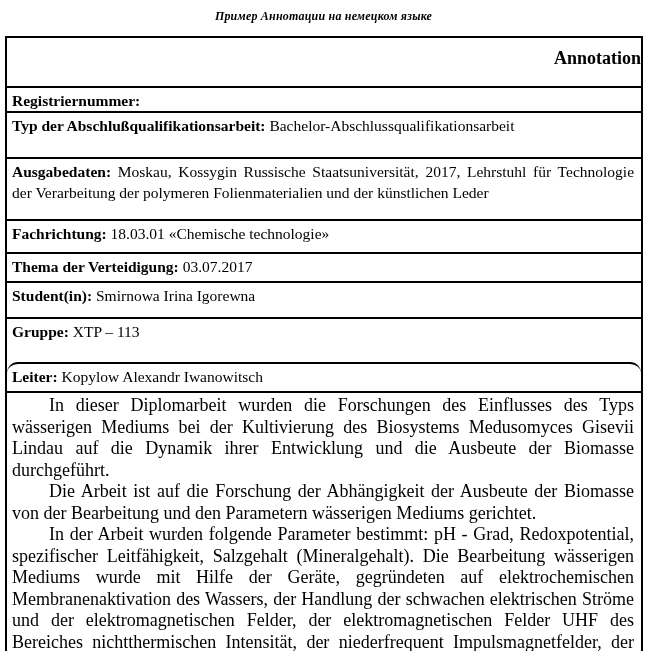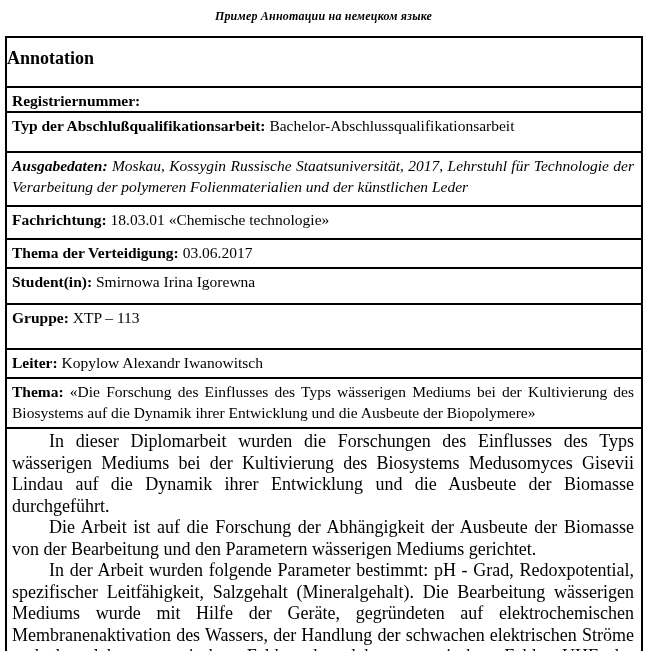--- a/index.html
+++ b/index.html
@@ -37,36 +37,36 @@
     border-top: 2px solid #000000;
     padding: 2px 7px 7px 5px;
     font-size: 15.5px;
     line-height: 21px;
     text-align: justify;
   }
   .row.first {
     border-top: none;
   }
   .row-header {
-    text-align: left;
+    text-align: right;
     font-weight: bold;
     font-size: 18px;
     padding: 9px 0 17px 0;
     line-height: 22px;
     border-radius: 15px;
   }
   .lbl { font-weight: bold; }
   .row-registriernummer { padding-bottom: 0; }
-  .row-typ             { padding-bottom: 15px; }
-  .row-ausgabedaten    { padding-bottom: 8px; font-style: italic; }
+  .row-typ             { padding-bottom: 21px; }
+  .row-ausgabedaten    { padding-bottom: 16px; }
   .row-fachrichtung    { padding-bottom: 8px; }
   .row-datum           { padding-bottom: 4px; }
   .row-student         { padding-bottom: 11px; }
   .row-gruppe          { padding-bottom: 20px; }
-  .row-leiter          { padding-bottom: 4px; }
+  .row-leiter          { padding-bottom: 4px; border-radius: 11px; }
   .row-thema           { padding-bottom: 4px; }
   .row-abstract {
     padding: 2px 7px 6px 5px;
   }
   .row-abstract p {
     margin: 0;
     text-indent: 37px;
     text-align: justify;
     font-size: 18px;
     line-height: 21.5px;
@@ -100,42 +100,38 @@
       <span class="val">Moskau, Kossygin Russische Staatsuniversität, 2017, Lehrstuhl für Technologie der Verarbeitung der polymeren Folienmaterialien und der künstlichen Leder</span>
     </div>
 
     <div class="row row-fachrichtung">
       <span class="lbl">Fachrichtung:</span>
       <span class="val">18.03.01 «Chemische technologie»</span>
     </div>
 
     <div class="row row-datum">
       <span class="lbl">Thema der Verteidigung:</span>
-      <span class="val">03.06.2017</span>
+      <span class="val">03.07.2017</span>
     </div>
 
     <div class="row row-student">
       <span class="lbl">Student(in):</span>
       <span class="val">Smirnowa Irina Igorewna</span>
     </div>
 
     <div class="row row-gruppe">
       <span class="lbl">Gruppe:</span>
       <span class="val">XTP – 113</span>
     </div>
 
     <div class="row row-leiter">
       <span class="lbl">Leiter:</span>
       <span class="val">Kopylow Alexandr Iwanowitsch</span>
     </div>
 
-    <div class="row row-thema">
-      <span class="lbl">Thema:</span>
-      <span class="val">«Die Forschung des Einflusses des Typs wässerigen Mediums bei der Kultivierung des Biosystems auf die Dynamik ihrer Entwicklung und die Ausbeute der Biopolymere»</span>
-    </div>
 
     <div class="row row-abstract">
       <p>In dieser Diplomarbeit wurden die Forschungen des Einflusses des Typs wässerigen Mediums bei der Kultivierung des Biosystems Medusomyces Gisevii Lindau auf die Dynamik ihrer Entwicklung und die Ausbeute der Biomasse durchgeführt.</p>
       <p>Die Arbeit ist auf die Forschung der Abhängigkeit der Ausbeute der Biomasse von der Bearbeitung und den Parametern wässerigen Mediums gerichtet.</p>
       <p>In der Arbeit wurden folgende Parameter bestimmt: pH - Grad, Redoxpotential, spezifischer Leitfähigkeit, Salzgehalt (Mineralgehalt). Die Bearbeitung wässerigen Mediums wurde mit Hilfe der Geräte, gegründeten auf elektrochemischen Membranenaktivation des Wassers, der Handlung der schwachen elektrischen Ströme und der elektromagnetischen Felder, der elektromagnetischen Felder UHF des Bereiches nichtthermischen Intensität, der niederfrequent Impulsmagnetfelder, der optischen polarisierten Ausstrahlungen sichtbaren Bereiches.</p>
     </div>
 
   </div>
 </div>
 

